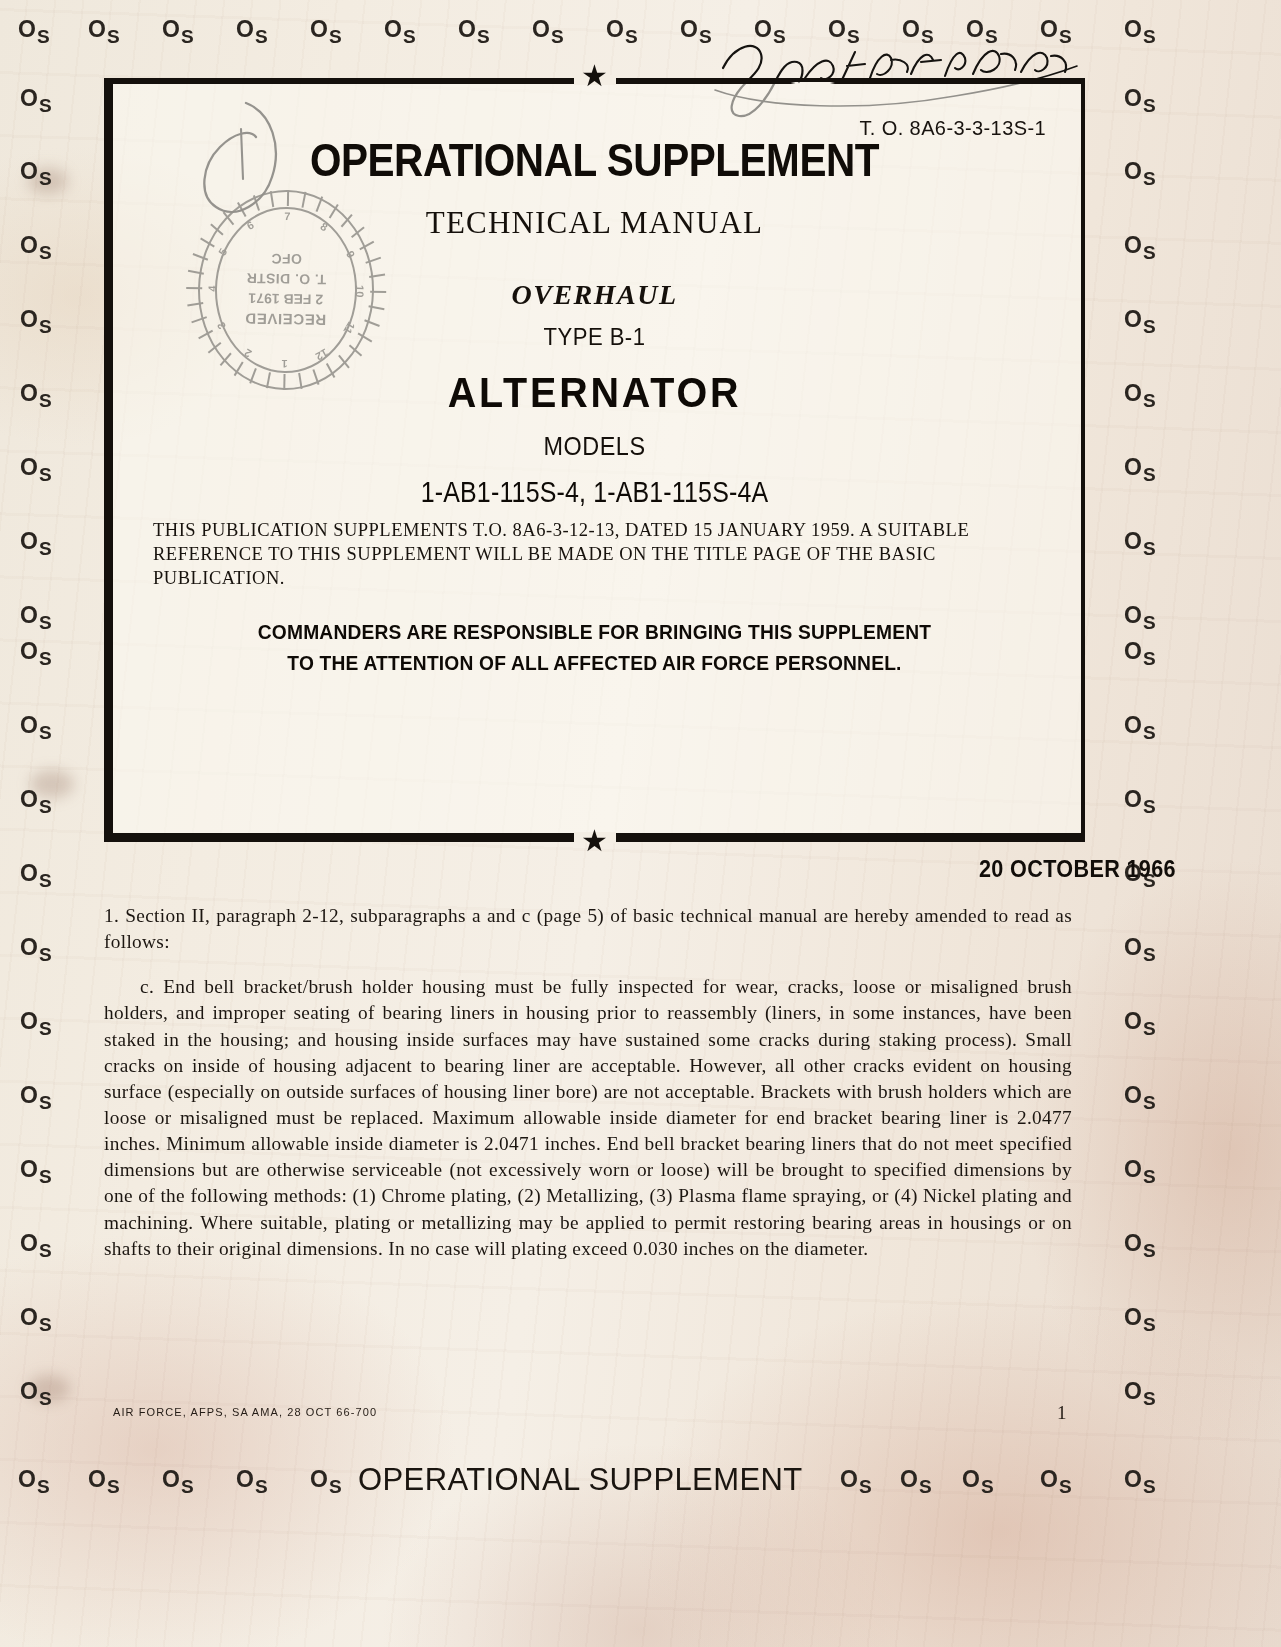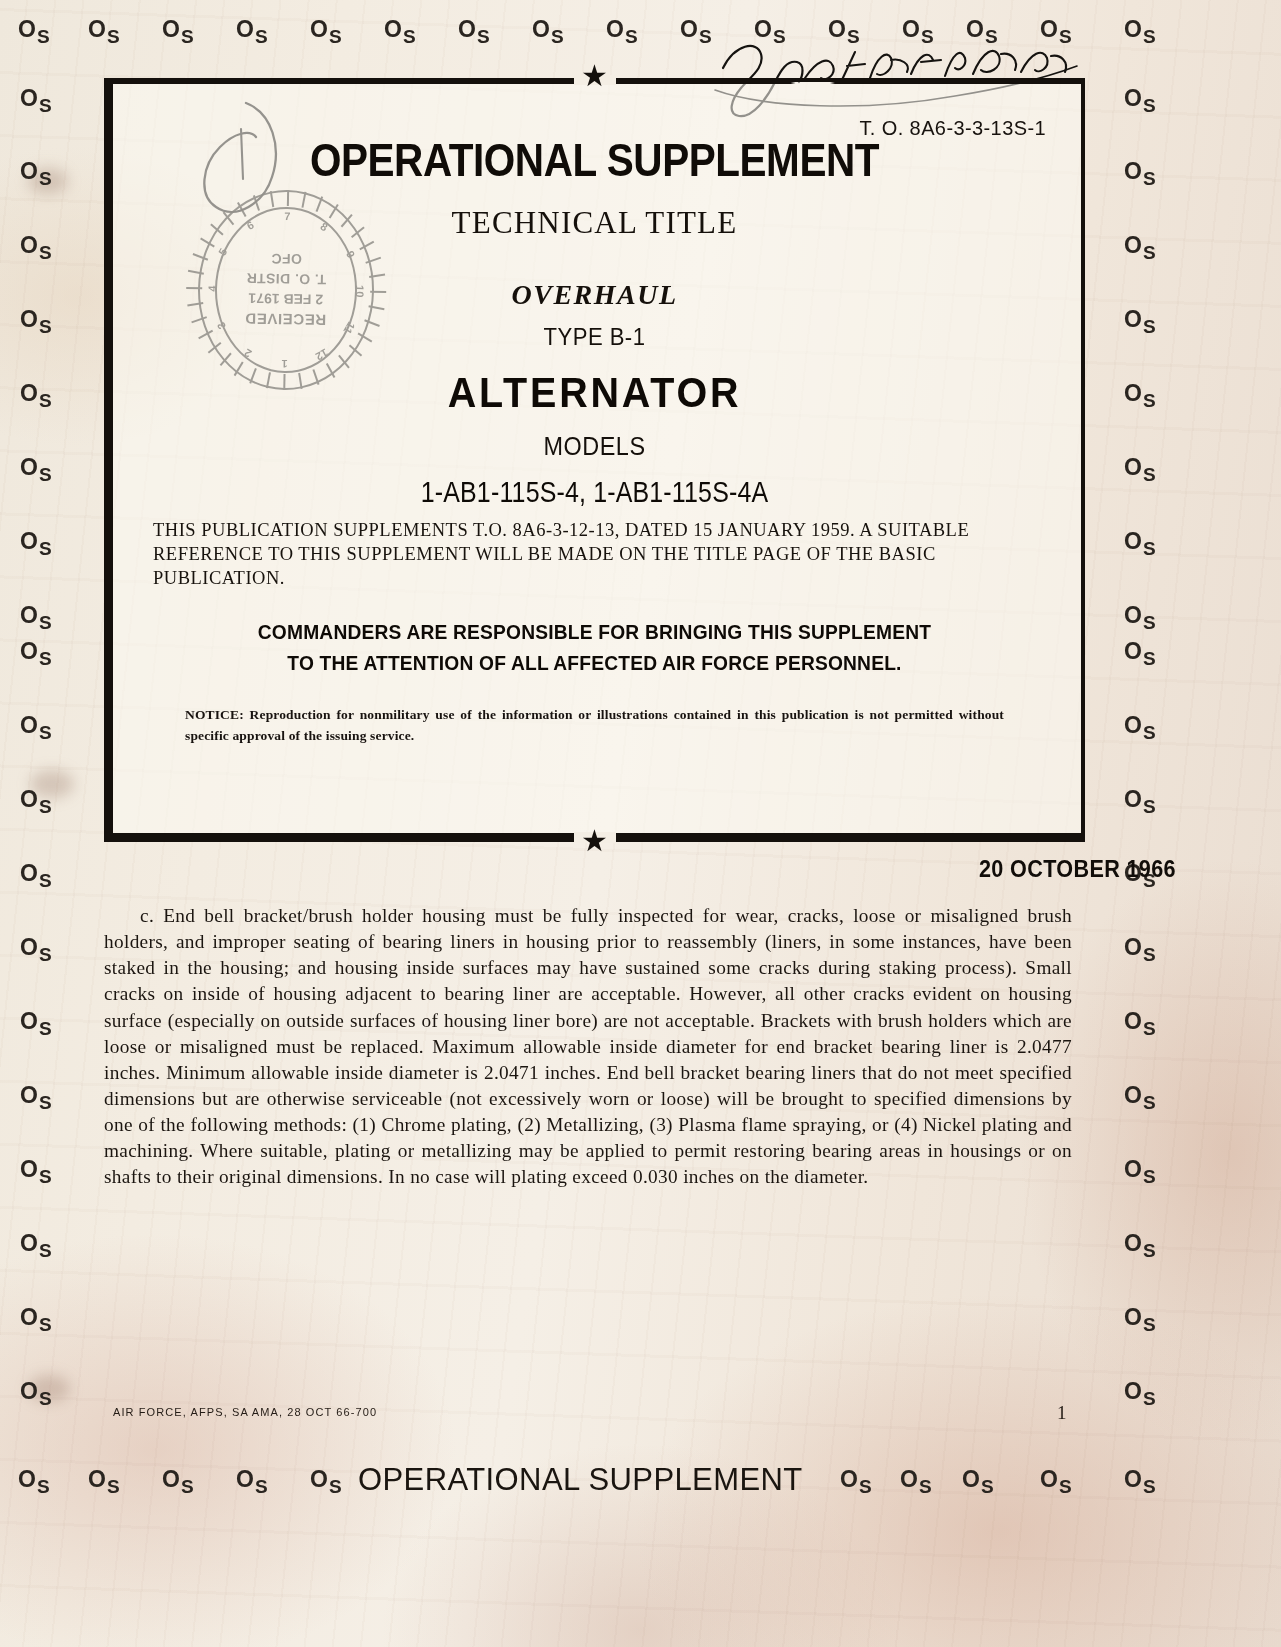--- a/index.html
+++ b/index.html
@@ -364,42 +364,39 @@
   <div class="edge-t"></div>
   <div class="edge-b"></div>
   <div class="star-mask top"></div>
   <div class="star top">★</div>
   <div class="star-mask bot"></div>
   <div class="star bot">★</div>
 
   <div class="to-num">T. O. 8A6-3-3-13S-1</div>
 
   <h1 class="title">OPERATIONAL SUPPLEMENT</h1>
-  <div class="subtitle">TECHNICAL TITLE</div>
+  <div class="subtitle">TECHNICAL MANUAL</div>
   <div class="overhaul">OVERHAUL</div>
   <div class="typeline">TYPE B-1</div>
   <h2 class="product">ALTERNATOR</h2>
   <div class="models-label">MODELS</div>
   <div class="models-nums">1-AB1-115S-4, 1-AB1-115S-4A</div>
 
   <div class="supp-note">THIS PUBLICATION SUPPLEMENTS T.O. 8A6-3-12-13, DATED 15 JANUARY 1959. A SUITABLE REFERENCE TO THIS SUPPLEMENT WILL BE MADE ON THE TITLE PAGE OF THE BASIC PUBLICATION.</div>
 
   <div class="commanders">
     <div>COMMANDERS ARE RESPONSIBLE FOR BRINGING THIS SUPPLEMENT</div>
     <div>TO THE ATTENTION OF ALL AFFECTED AIR FORCE PERSONNEL.</div>
   </div>
 
 
-  <div class="notice">
-    <b>NOTICE:</b>
-    <span>Reproduction for nonmilitary use of the information or illustrations contained in this publication is not permitted without specific approval of the issuing service.</span>
-  </div>
 </div>
 
 <div class="pubdate">20 OCTOBER 1966</div>
 
 <div class="body-text">
+  <p>1.  Section II, paragraph 2-12, subparagraphs a and c (page 5) of basic technical manual are hereby amended to read as follows:</p>
   <p class="indent">c.  End bell bracket/brush holder housing must be fully inspected for wear, cracks, loose or misaligned brush holders, and improper seating of bearing liners in housing prior to reassembly (liners, in some instances, have been staked in the housing; and housing inside surfaces may have sustained some cracks during staking process).  Small cracks on inside of housing adjacent to bearing liner are acceptable.  However, all other cracks evident on housing surface (especially on outside surfaces of housing liner bore) are not acceptable.  Brackets with brush holders which are loose or misaligned must be replaced.  Maximum allowable inside diameter for end bracket bearing liner is 2.0477 inches.  Minimum allowable inside diameter is 2.0471 inches.  End bell bracket bearing liners that do not meet specified dimensions but are otherwise serviceable (not excessively worn or loose) will be brought to specified dimensions by one of the following methods:  (1)  Chrome plating, (2)  Metallizing, (3)  Plasma flame spraying, or (4)  Nickel plating and machining.  Where suitable, plating or metallizing may be applied to permit restoring bearing areas in housings or on shafts to their original dimensions.  In no case will plating exceed 0.030 inches on the diameter.</p>
 </div>
 
 <div class="imprint">AIR FORCE, AFPS, SA AMA, 28 OCT 66-700</div>
 <div class="pageno">1</div>
 <div class="banner">OPERATIONAL SUPPLEMENT</div>
 
 </body></html>

